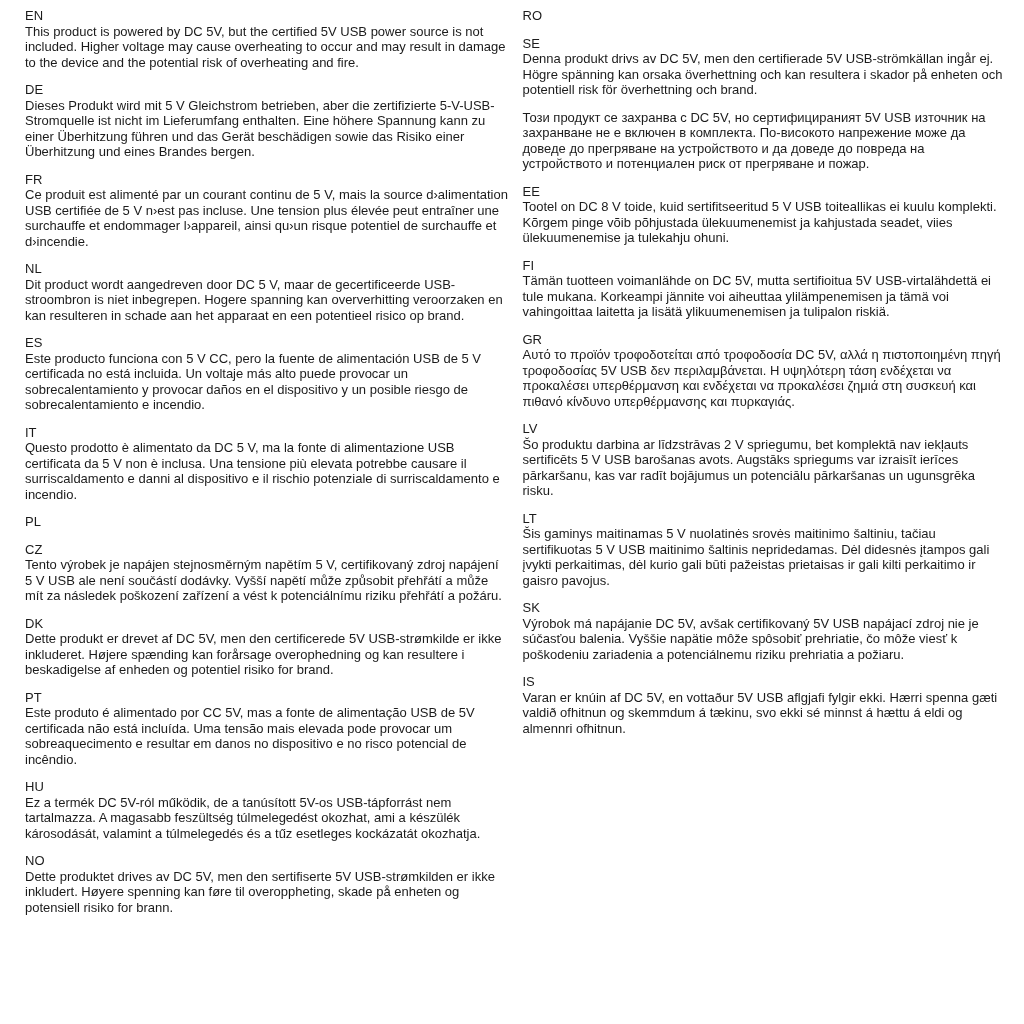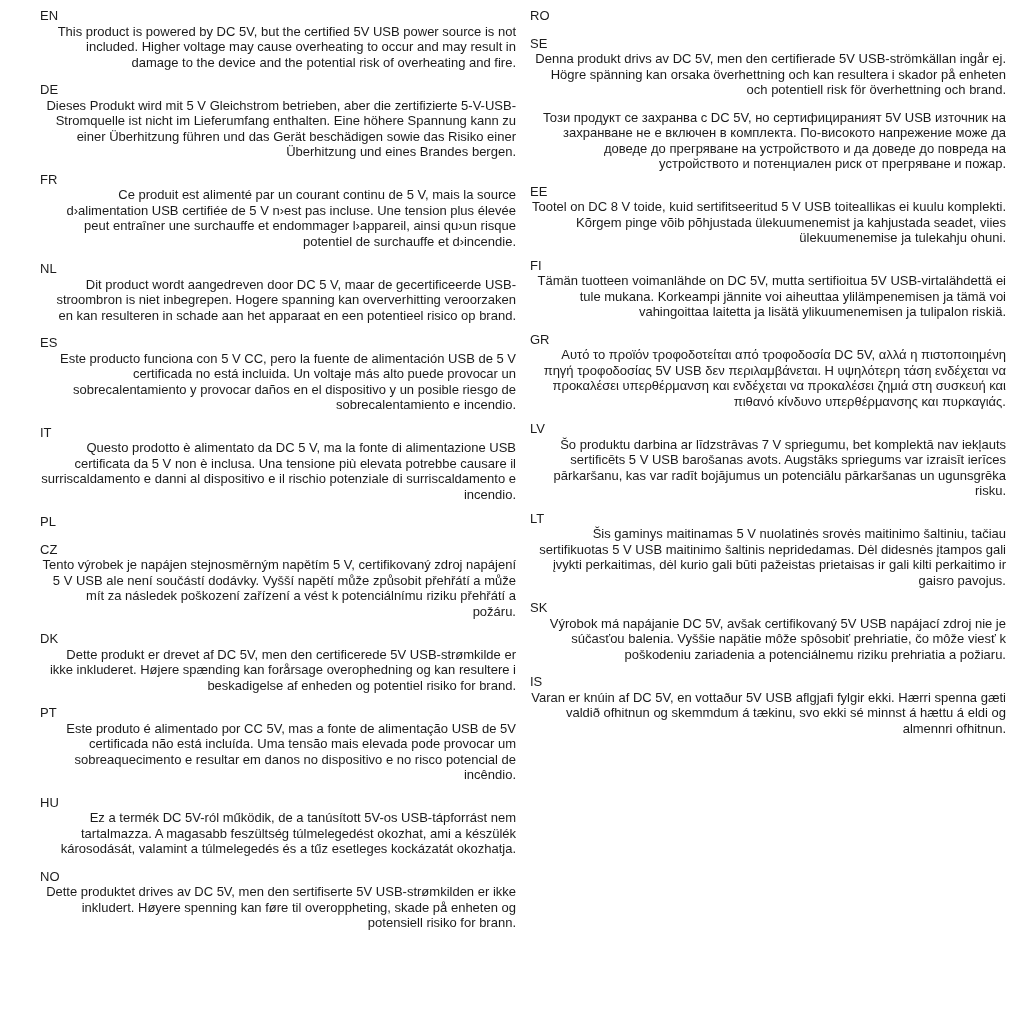--- a/index.html
+++ b/index.html
@@ -11,21 +11,21 @@
     width: 1024px;
     height: 1024px;
     font-family: "Liberation Sans", sans-serif;
     color: #1b1b1b;
     overflow: hidden;
   }
   .page {
     box-sizing: border-box;
     width: 1024px;
     height: 1024px;
-    padding: 8px 18px 0 40px;
+    padding: 8px 18px 0 25px;
     display: flex;
     gap: 14px;
   }
   .column {
     flex: 1 1 0;
     min-width: 0;
   }
   .section {
     margin-bottom: 12px;
   }
@@ -33,21 +33,20 @@
     font-size: 13px;
     line-height: 15.5px;
     font-weight: 400;
     color: #1b1b1b;
   }
   .text {
     font-size: 13px;
     line-height: 15.5px;
     font-weight: 400;
     color: #1b1b1b;
-    text-align: right;
   }
 </style>
 </head>
 <body>
 
 <div class="page">
   <div class="column">
   <div class="section">
     <div class="code">EN</div>
     <div class="text">This product is powered by DC 5V, but the certified 5V USB power source is not included. Higher voltage may cause overheating to occur and may result in damage to the device and the potential risk of overheating and fire.</div>
@@ -132,21 +131,21 @@
   </div>
 
   <div class="section">
     <div class="code">GR</div>
     <div class="text">Αυτό το προϊόν τροφοδοτείται από τροφοδοσία DC 5V, αλλά η πιστοποιημένη πηγή τροφοδοσίας 5V USB δεν περιλαμβάνεται. Η υψηλότερη τάση ενδέχεται να προκαλέσει υπερθέρμανση και ενδέχεται να προκαλέσει ζημιά στη συσκευή και πιθανό κίνδυνο υπερθέρμανσης και πυρκαγιάς.</div>
   </div>
 
 
   <div class="section">
     <div class="code">LV</div>
-    <div class="text">Šo produktu darbina ar līdzstrāvas 7 V spriegumu, bet komplektā nav iekļauts sertificēts 5 V USB barošanas avots. Augstāks spriegums var izraisīt ierīces pārkaršanu, kas var radīt bojājumus un potenciālu pārkaršanas un ugunsgrēka risku.</div>
+    <div class="text">Šo produktu darbina ar līdzstrāvas 2 V spriegumu, bet komplektā nav iekļauts sertificēts 5 V USB barošanas avots. Augstāks spriegums var izraisīt ierīces pārkaršanu, kas var radīt bojājumus un potenciālu pārkaršanas un ugunsgrēka risku.</div>
   </div>
 
   <div class="section">
     <div class="code">LT</div>
     <div class="text">Šis gaminys maitinamas 5 V nuolatinės srovės maitinimo šaltiniu, tačiau sertifikuotas 5 V USB maitinimo šaltinis nepridedamas. Dėl didesnės įtampos gali įvykti perkaitimas, dėl kurio gali būti pažeistas prietaisas ir gali kilti perkaitimo ir gaisro pavojus.</div>
   </div>
 
   <div class="section">
     <div class="code">SK</div>
     <div class="text">Výrobok má napájanie DC 5V, avšak certifikovaný 5V USB napájací zdroj nie je súčasťou balenia. Vyššie napätie môže spôsobiť prehriatie, čo môže viesť k poškodeniu zariadenia a potenciálnemu riziku prehriatia a požiaru.</div>

